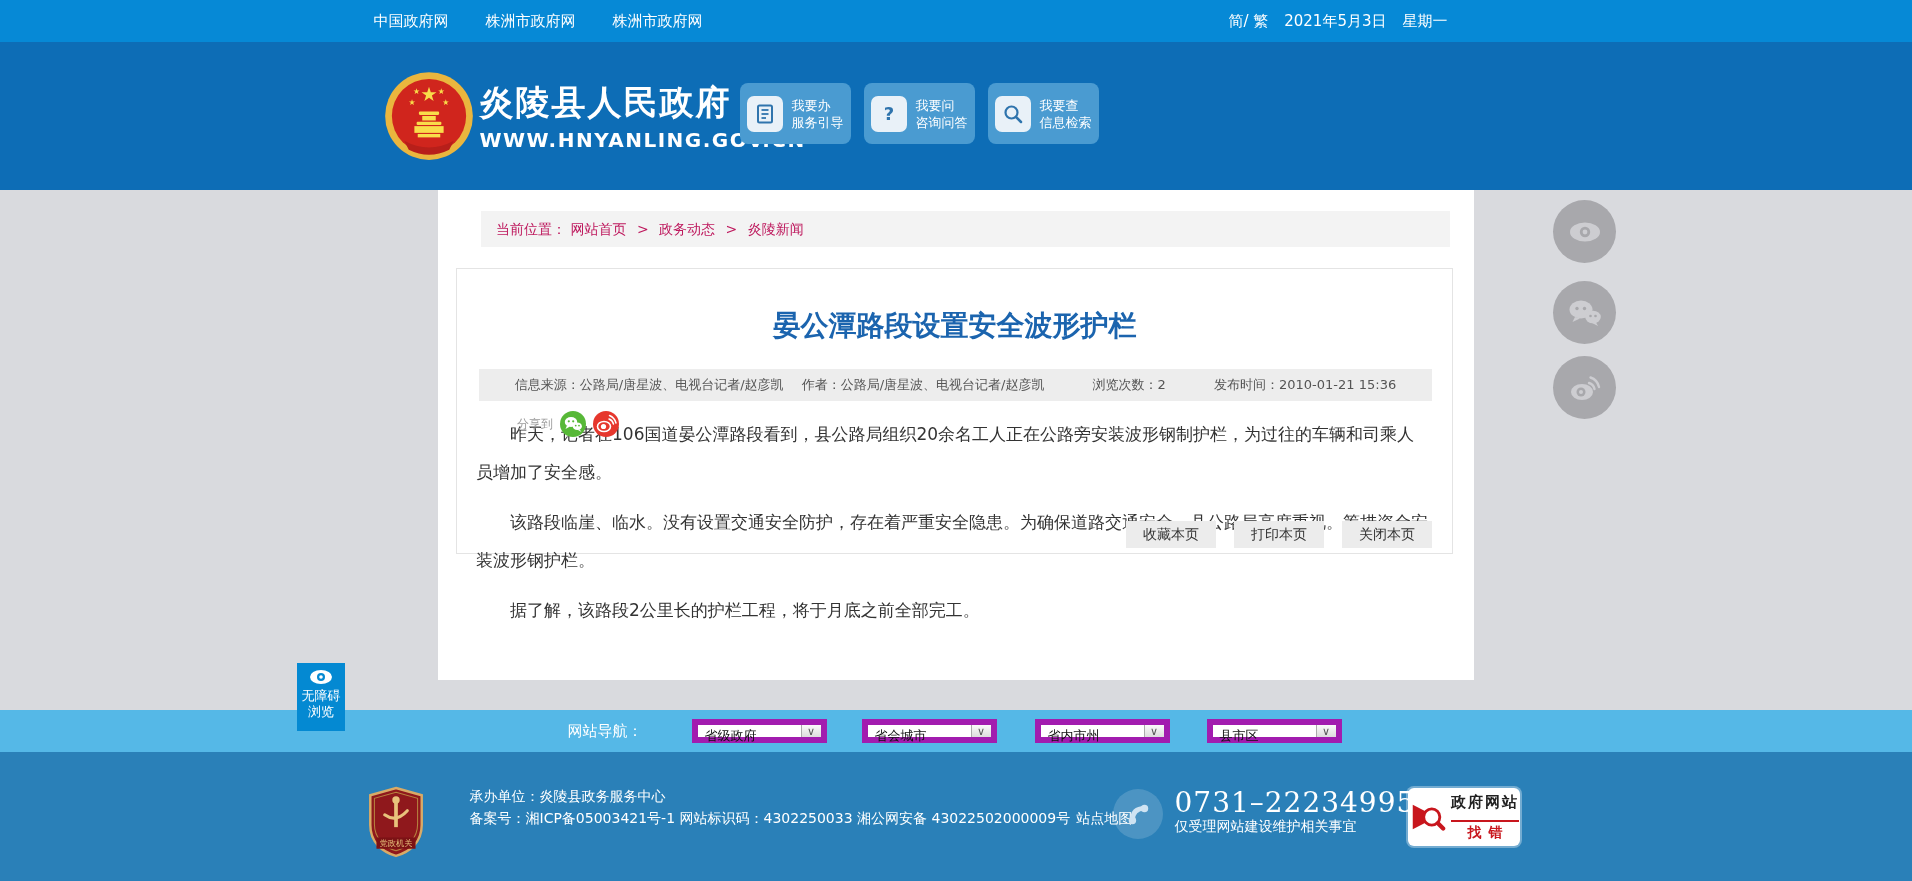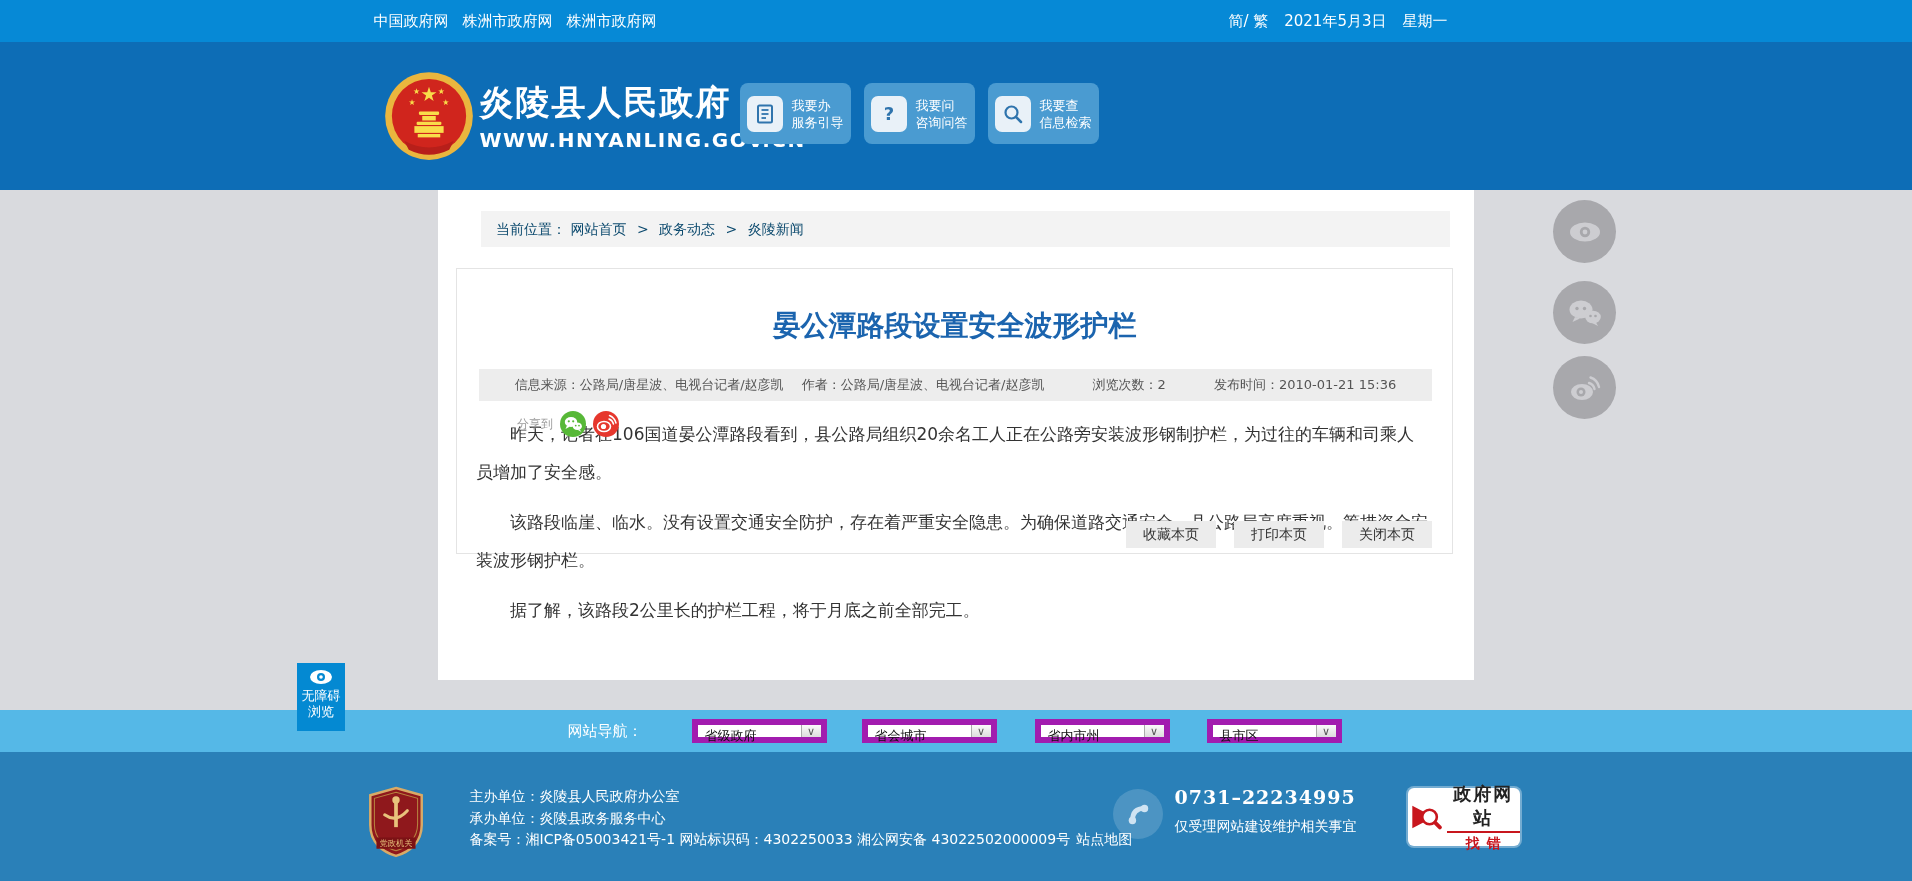--- a/index.html
+++ b/index.html
@@ -5,41 +5,41 @@
   * { margin:0; padding:0; box-sizing:border-box; }
   html,body { width:1912px; height:881px; }
   body { font-family:"DejaVu Sans","Liberation Sans",sans-serif; background:#d9dade; position:relative; overflow:hidden; }
   .container { width:1165px; margin:0 auto; position:relative; height:100%; }
   a { text-decoration:none; color:inherit; }
   [data-interactable="true"] { cursor:pointer; }
 
   
   .topbar { height:42px; background:#0689d6; }
   .topbar-inner { display:flex; align-items:center; justify-content:space-between; }
-  .topbar-links { display:flex; gap:14px; font-size:15px; color:#fff; }
+  .topbar-links { display:flex; gap:37px; font-size:15px; color:#fff; }
   .topbar-right { display:flex; gap:16px; font-size:15px; color:#fff; margin-right:91px; }
 
   
   .header { height:148px; background:#0d6db6; position:relative; }
   .emblem { position:absolute; left:10px; top:28px; width:90px; height:92px; }
   .site-name { position:absolute; left:106px; top:38px; font-size:34px; font-weight:bold; color:#fff; letter-spacing:2px; }
   .site-url { position:absolute; left:106px; top:86px; font-size:20px; color:#fff; letter-spacing:1.5px; font-weight:bold; }
   .services { position:absolute; left:366px; top:41px; display:flex; gap:13px; }
   .service-btn { width:111px; height:61px; background:#4a9bd1; border-radius:8px; display:flex; align-items:center; justify-content:center; gap:9px; }
   .service-icon { width:36px; height:36px; background:#e9f1f8; border-radius:7px; display:flex; align-items:center; justify-content:center; }
   .service-text { font-size:13px; color:#fff; line-height:17px; }
   .search { position:absolute; right:0; top:56px; height:31px; display:flex; }
   .search input { width:187px; height:31px; border:none; border-radius:16px 0 0 16px; padding:0 15px; font-size:13px; color:#666; outline:none; background:#fff; }
   .search input::placeholder { color:#b9b9b9; }
   .search-btn { width:103px; height:31px; background:#3ea7e0; color:#fff; border:none; font-size:16px; font-family:inherit; }
 
   
   .main { height:520px; background:#d9dade; position:relative; }
   .content-card { position:absolute; left:50%; margin-left:-518px; top:0; width:1036px; height:490px; background:#fff; }
-  .breadcrumb { position:absolute; top:21px; left:43px; width:969px; height:36px; background:#f3f3f3; line-height:36px; font-size:14px; color:#0c4a6e; padding-left:15px; }
+  .breadcrumb { position:absolute; top:21px; left:43px; width:969px; height:36px; background:#f3f3f3; line-height:36px; font-size:14px; color:#be185d; padding-left:15px; }
   .breadcrumb .sep { margin:0 6px; }
   .article { position:absolute; top:78px; left:18px; width:997px; height:286px; border:1px solid #e4e4e4; background:#fff; }
   .article-title { position:absolute; top:38px; left:0; right:0; text-align:center; font-size:28px; font-weight:bold; color:#1b64ae; }
   .article-meta { position:absolute; top:100px; left:22px; right:20px; height:32px; background:#ededed; line-height:32px; text-align:center; font-size:13px; color:#555; white-space:nowrap; }
   .article-meta .m-gap { margin-left:44px; }
   .share { position:absolute; top:142px; left:60px; display:flex; align-items:center; gap:7px; z-index:3; }
   .share-label { font-size:12px; color:#9a9a9a; }
   .share-ic { width:26px; height:26px; display:block; }
   .article-body { position:absolute; top:146px; left:19px; right:21px; }
   .article-body p { margin:0 0 12px; font-size:17px; line-height:38px; color:#333; text-indent:2em; }
@@ -57,25 +57,25 @@
   .sel-1 { left:318px; } .sel-2 { left:488px; } .sel-3 { left:661px; } .sel-4 { left:833px; }
   .sel-text { flex:1; font-size:13px; color:#111; line-height:22px; padding-left:7px; }
   .sel-arrow { width:20px; background:linear-gradient(#fafafa,#dcdcdc); border-left:1px solid #ababab; display:flex; align-items:center; justify-content:center; font-size:11px; color:#555; }
 
   
   .footer { height:129px; background:#2a80b8; position:relative; color:#fff; }
   .gov-badge { position:absolute; left:-6px; top:34px; width:56px; height:72px; }
   .footer-info { position:absolute; left:96px; top:34px; font-size:14px; line-height:21.5px; }
   .footer-info .row a { margin-left:6px; }
   .phone-circle { position:absolute; left:739px; top:37px; width:50px; height:50px; border-radius:50%; background:rgba(255,255,255,.16); display:flex; align-items:center; justify-content:center; }
-  .phone-number { position:absolute; left:801px; top:34px; font-family:"DejaVu Serif","Liberation Serif",serif; font-size:19px; font-weight:bold; letter-spacing:1px; }
+  .phone-number { position:absolute; left:801px; top:34px; font-family:"DejaVu Serif","Liberation Serif",serif; font-size:28px; font-weight:normal; letter-spacing:1px; }
   .phone-note { position:absolute; left:801px; top:66px; font-size:14px; }
   .err-badge { position:absolute; left:1034px; top:36px; width:112px; height:58px; background:#fff; border-radius:6px; display:flex; align-items:center; justify-content:center; gap:5px; box-shadow:0 0 0 2px rgba(255,255,255,.35); }
   .err-text { text-align:center; }
-  .err-line1 { font-size:18px; color:#222; font-weight:bold; border-bottom:2px solid #c8161d; padding-bottom:1px; letter-spacing:2px; }
+  .err-line1 { font-size:15px; color:#222; font-weight:bold; border-bottom:2px solid #c8161d; padding-bottom:8px; letter-spacing:2px; }
   .err-line2 { font-size:14px; color:#c8161d; font-weight:bold; letter-spacing:7px; text-indent:7px; padding-top:2px; }
 
   
   .float-btn { position:absolute; left:1553px; width:63px; height:63px; border-radius:50%; background:#a8a8ac; display:flex; align-items:center; justify-content:center; z-index:8; }
   .fb-1 { top:200px; } .fb-2 { top:281px; } .fb-3 { top:356px; }
 </style>
 </head>
 <body>
 
 <div class="topbar" data-interactable="false">
@@ -287,23 +287,20 @@
       <path d="M27 6 L48 12 L48 37 C48 51 38 60 27 63 C16 60 6 51 6 37 L6 12 Z" fill="none" stroke="#b8843f" stroke-width="1"></path>
       <circle cx="27" cy="13.5" r="3.6" fill="#e8c27c"></circle>
       <rect x="25.2" y="16" width="3.6" height="24" fill="#e8c27c"></rect>
       <path d="M16 28 Q27 36 38 24" fill="none" stroke="#e8c27c" stroke-width="3" stroke-linecap="round"></path>
       <rect x="8" y="50" width="38" height="11" fill="#7c1215"></rect>
       <text x="27" y="58.5" text-anchor="middle" font-size="8" fill="#e8c27c">党政机关</text>
     </svg>
 
     <div class="footer-info" data-interactable="false">
       <div class="row" data-interactable="false">
-        <span data-interactable="false">主办单位：</span><span data-interactable="false">炎陵县人民政府办公室</span>
-      </div>
-      <div class="row" data-interactable="false">
         <span data-interactable="false">承办单位：</span><span data-interactable="false">炎陵县政务服务中心</span>
       </div>
       <div class="row" data-interactable="false">
         <span data-interactable="false">备案号：</span><span data-interactable="false">湘ICP备05003421号-1 网站标识码：4302250033 湘公网安备 43022502000009号</span><a data-interactable="true">站点地图</a>
       </div>
     </div>
 
     <div class="phone-circle" data-interactable="false">
       <svg width="26" height="26" viewBox="0 0 28 28">
           <path d="M8 21 Q8 8 21 8" stroke="#cfe3f2" stroke-width="5" fill="none" stroke-linecap="round"></path>

